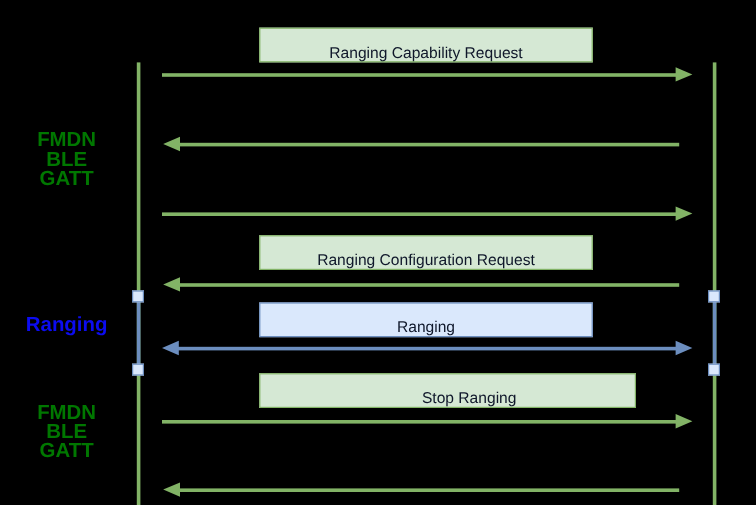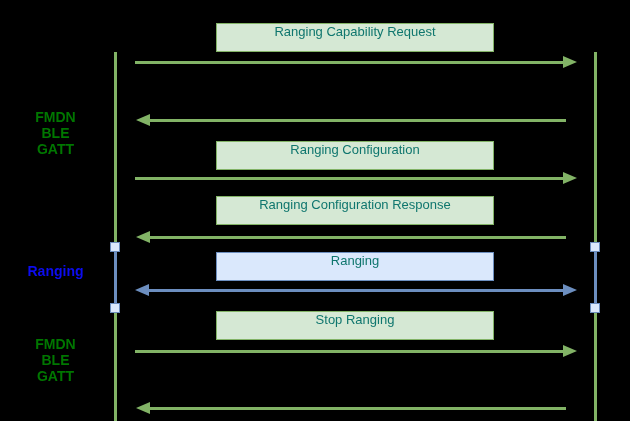--- a/index.html
+++ b/index.html
@@ -4,21 +4,21 @@
 <style>
   html,body{margin:0;padding:0;background:#000;}
   .stage{
     position:relative;width:630px;height:421px;background:#000;overflow:hidden;
     font-family:"Liberation Sans", sans-serif;
   }
 
   
   .side-label{
     position:absolute;left:8px;width:95px;text-align:center;
-    font-weight:bold;font-size:14px;line-height:16px;
+    font-weight:bold;font-size:17px;line-height:16px;
   }
   .green-text{color:#007700;}
   .blue-text{color:#0c0cf0;}
 
   
   .lifeline{position:absolute;top:52px;height:369px;width:3px;background:#82b366;}
   .lifeline.left{left:113.5px;}
   .lifeline.right{left:593.5px;}
   .blue-seg{position:absolute;top:247px;height:62px;width:3px;background:#6c8ebf;}
   .blue-seg.left{left:113.5px;}
@@ -28,22 +28,22 @@
     border:1.5px solid #6c8ebf;
   }
   .marker.left{left:109.5px;}
   .marker.right{left:589.5px;}
   .marker.row1{top:242px;}
   .marker.row2{top:303px;}
 
   
   .box{
     position:absolute;left:216px;width:276px;height:27px;
-    border:1.5px solid;display:flex;align-items:flex-start;justify-content:center;
-    font-size:13px;color:#0f766e;white-space:nowrap;
+    border:1.5px solid;display:flex;align-items:flex-end;justify-content:center;
+    font-size:13px;color:#0f172a;white-space:nowrap;
   }
   .box.green{background:#d5e8d4;border-color:#82b366;}
   .box.blue{background:#dae8fc;border-color:#6c8ebf;}
 
   
   .arrow{position:absolute;height:14px;}
   .arrow.green{--c:#82b366;}
   .arrow.blue{--c:#6c8ebf;}
   .arrow .shaft{position:absolute;top:5.5px;height:3px;background:var(--c);}
   .arrow .head-right{
@@ -62,21 +62,21 @@
   .arrow.dir-left .shaft{left:12px;right:0;}
   .arrow.dir-both{left:135px;width:442px;}
   .arrow.dir-both .shaft{left:12px;right:12px;}
 
   
   .box.m0{top:23px;}  .arrow.m0{top:55px;}
   .box.m1{top:82px;}  .arrow.m1{top:113px;}
   .box.m2{top:141px;} .arrow.m2{top:171px;}
   .box.m3{top:196px;} .arrow.m3{top:230px;}
   .box.m4{top:252px;} .arrow.m4{top:283px;}
-  .box.m5{top:311px;} .arrow.m5{top:344px;}
+  .box.m5{top:311px;padding-left:36px;} .arrow.m5{top:344px;}
   .box.m6{top:368px;} .arrow.m6{top:401px;}
 
   .label-fmdn-top{top:109px;}
   .label-ranging{top:263px;}
   .label-fmdn-bottom{top:336px;}
 </style>
 </head>
 <body>
 
 <div class="stage">
@@ -110,30 +110,27 @@
   <div class="arrow green dir-right m0">
     <span class="shaft"></span>
     <span class="head-right"></span>
   </div>
 
   <div class="arrow green dir-left m1">
     <span class="head-left"></span>
     <span class="shaft"></span>
   </div>
 
-  <div class="box green m2">
-    <span>Ranging Configuration</span>
-  </div>
   <div class="arrow green dir-right m2">
     <span class="shaft"></span>
     <span class="head-right"></span>
   </div>
 
   <div class="box green m3">
-    <span>Ranging Configuration Response</span>
+    <span>Ranging Configuration Request</span>
   </div>
   <div class="arrow green dir-left m3">
     <span class="head-left"></span>
     <span class="shaft"></span>
   </div>
 
   <div class="box blue m4">
     <span>Ranging</span>
   </div>
   <div class="arrow blue dir-both m4">

